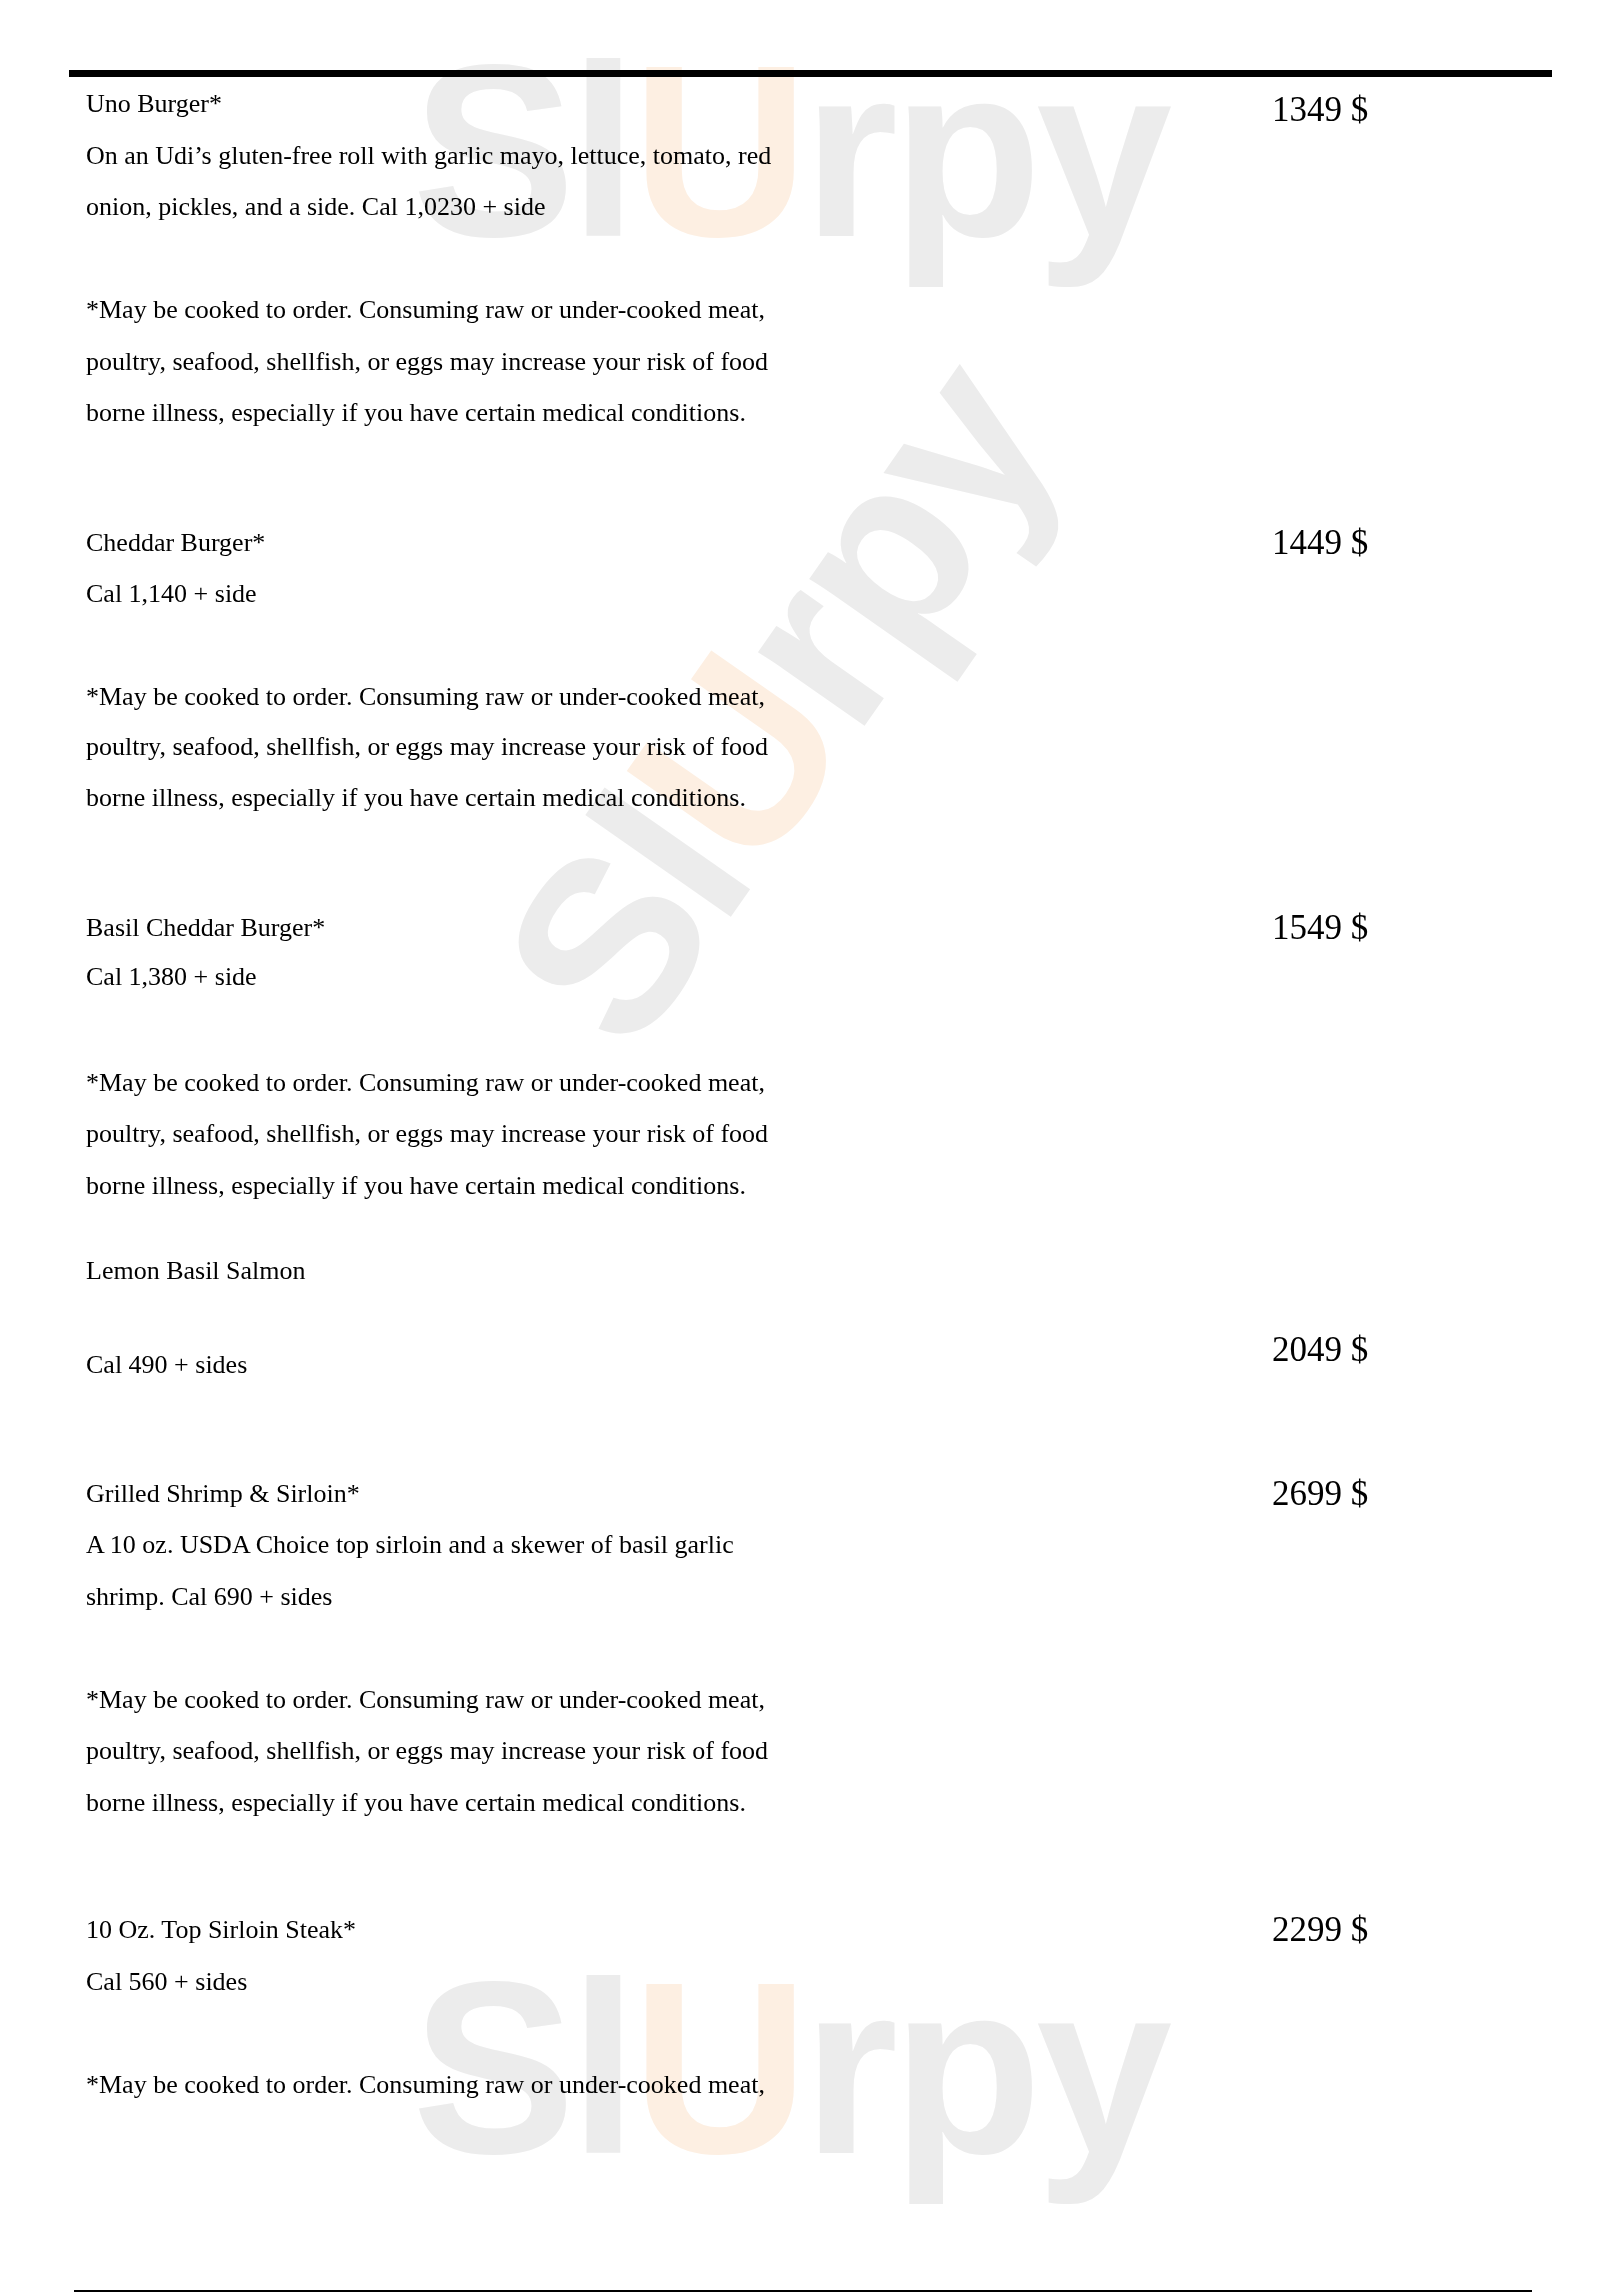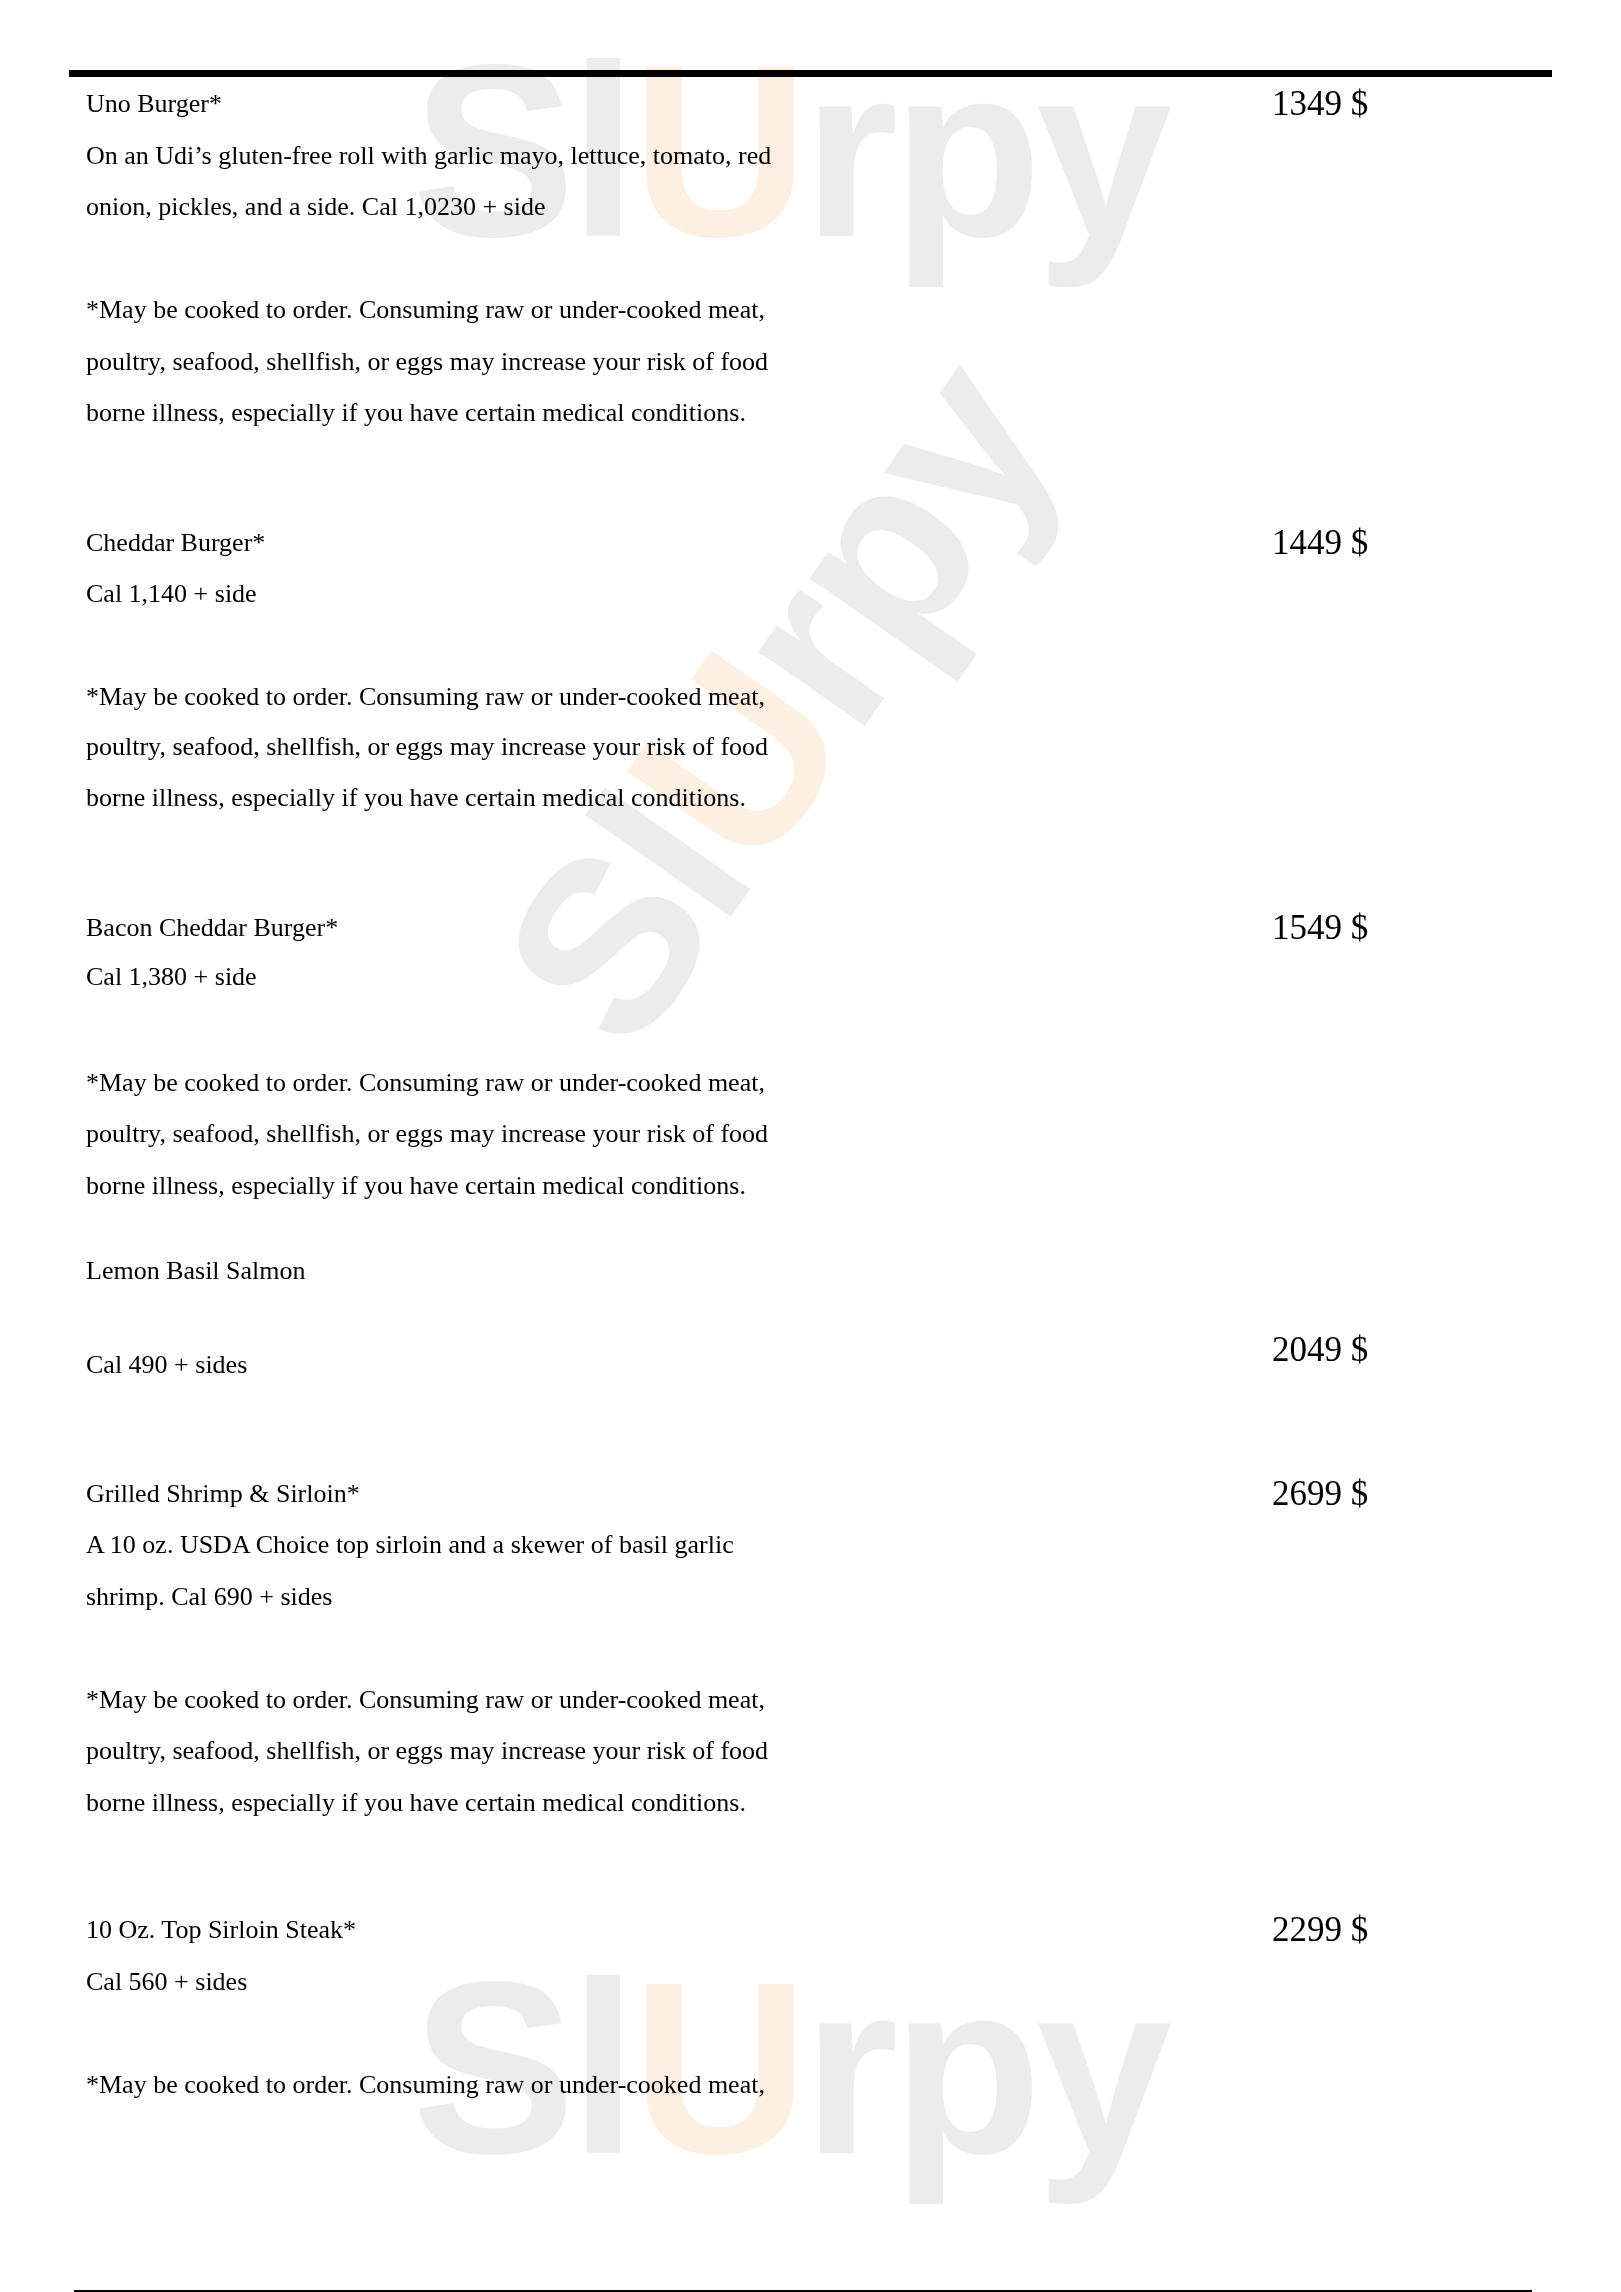--- a/index.html
+++ b/index.html
@@ -69,39 +69,39 @@
 <body>
 
 <div class="watermark wm-top"><span>Sl</span><span class="u">U</span><span>rpy</span></div>
 <div class="watermark wm-mid"><span>Sl</span><span class="u">U</span><span>rpy</span></div>
 <div class="watermark wm-bot"><span>Sl</span><span class="u">U</span><span>rpy</span></div>
 
 <div class="rule-top"></div>
 
 <div>
   <div class="line" style="top:78px">Uno Burger*</div>
-  <div class="price" style="top:78px">1349 $</div>
+  <div class="price" style="top:84px">1349 $</div>
   <div class="line" style="top:130px">On an Udi’s gluten-free roll with garlic mayo, lettuce, tomato, red</div>
   <div class="line" style="top:181px">onion, pickles, and a side. Cal 1,0230 + side</div>
   <div class="line" style="top:284px">*May be cooked to order. Consuming raw or under-cooked meat,</div>
   <div class="line" style="top:336px">poultry, seafood, shellfish, or eggs may increase your risk of food</div>
   <div class="line" style="top:387px">borne illness, especially if you have certain medical conditions.</div>
 </div>
 
 <div>
   <div class="line" style="top:517px">Cheddar Burger*</div>
   <div class="price" style="top:517px">1449 $</div>
   <div class="line" style="top:568px">Cal 1,140 + side</div>
   <div class="line" style="top:671px">*May be cooked to order. Consuming raw or under-cooked meat,</div>
   <div class="line" style="top:721px">poultry, seafood, shellfish, or eggs may increase your risk of food</div>
   <div class="line" style="top:772px">borne illness, especially if you have certain medical conditions.</div>
 </div>
 
 <div>
-  <div class="line" style="top:902px">Bacon Cheddar Burger*</div>
+  <div class="line" style="top:902px">Basil Cheddar Burger*</div>
   <div class="price" style="top:902px">1549 $</div>
   <div class="line" style="top:951px">Cal 1,380 + side</div>
   <div class="line" style="top:1057px">*May be cooked to order. Consuming raw or under-cooked meat,</div>
   <div class="line" style="top:1108px">poultry, seafood, shellfish, or eggs may increase your risk of food</div>
   <div class="line" style="top:1160px">borne illness, especially if you have certain medical conditions.</div>
 </div>
 
 <div>
   <div class="line" style="top:1245px">Lemon Basil Salmon</div>
   <div class="price" style="top:1324px">2049 $</div>

